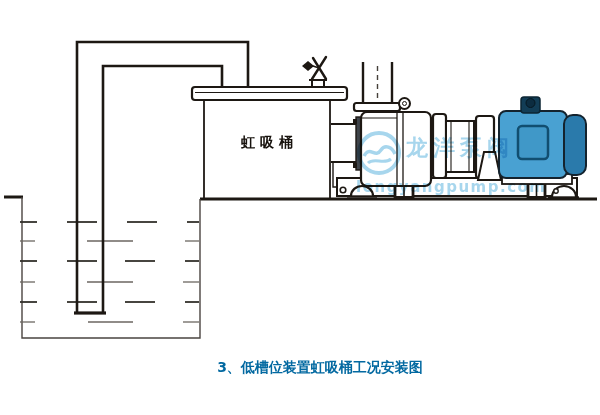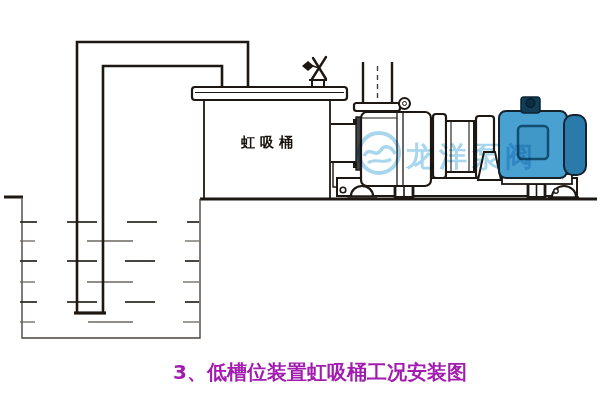--- a/index.html
+++ b/index.html
@@ -8,29 +8,29 @@
     font-family:"DejaVu Sans","Liberation Sans",sans-serif; overflow:hidden;
   }
   .stage svg.lineart { position:absolute; left:0; top:0; }
   .barrel-label {
     position:absolute; left:204px; top:134px; width:126px; text-align:center;
     font-size:14px; font-weight:bold; letter-spacing:5px; text-indent:5px;
     color:#17120d; white-space:nowrap;
   }
   .caption {
     position:absolute; left:40px; top:359px; width:560px; text-align:center;
-    font-size:20px; font-weight:bold; color:#a21caf; white-space:nowrap;
+    font-size:14px; font-weight:bold; color:#0369a1; white-space:nowrap;
   }
   .watermark {
     position:absolute; left:338px; top:124px; width:256px; height:78px;
     color:#5fb4de; opacity:0.55; mix-blend-mode:multiply; pointer-events:none;
   }
   .wm-logo { position:absolute; left:16px; top:4px; }
   .wm-text {
-    position:absolute; left:68px; top:9px; font-size:28px; font-weight:bold;
+    position:absolute; left:68px; top:0; font-size:22px; font-weight:bold;
     letter-spacing:5px; white-space:nowrap; line-height:48px;
   }
   .wm-url {
     position:absolute; left:18px; top:54px; font-size:15px; font-weight:bold;
     letter-spacing:1.5px; white-space:nowrap;
   }
 </style>
 </head>
 <body>
 
@@ -164,19 +164,20 @@
 
   <div class="watermark">
     <span class="wm-logo">
       <svg width="50" height="50" viewBox="0 0 50 50">
         <circle cx="25" cy="25" r="20" fill="none" stroke="currentColor" stroke-width="4"></circle>
         <path d="M10,28 C16,17 21,31 27,22 C31,16 38,19 41,26" fill="none" stroke="currentColor" stroke-width="3.5"></path>
         <path d="M14,35 C20,29 30,37 37,31" fill="none" stroke="currentColor" stroke-width="3"></path>
       </svg>
     </span>
     <span class="wm-text">龙洋泵阀</span>
+    <span class="wm-url">longyangpump.com</span>
   </div>
 
   <div class="barrel-label">虹吸桶</div>
 
   <div class="caption">3、低槽位装置虹吸桶工况安装图</div>
 
 </div>
 
 </body></html>

